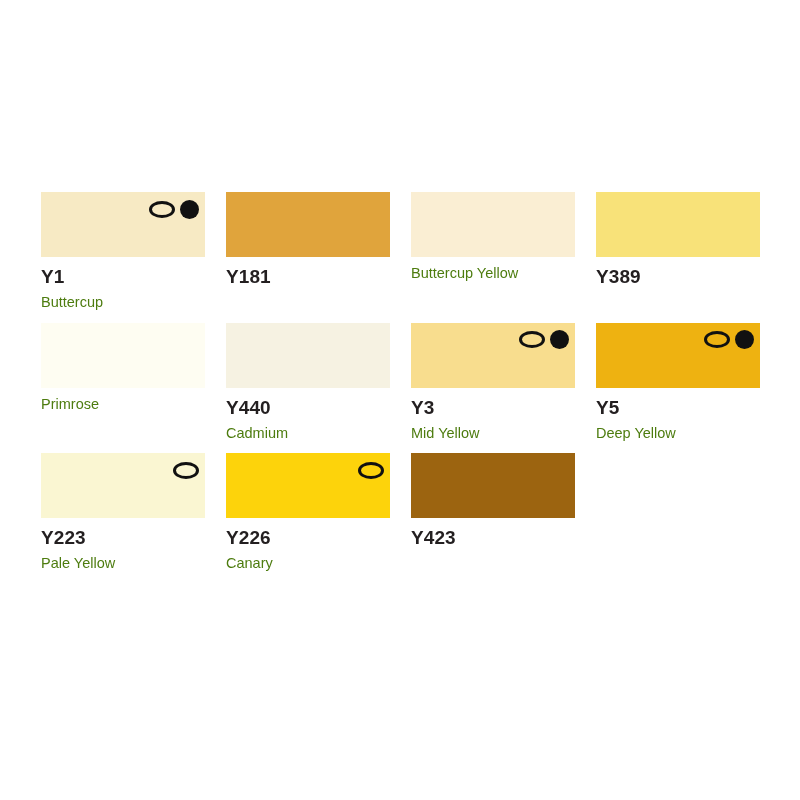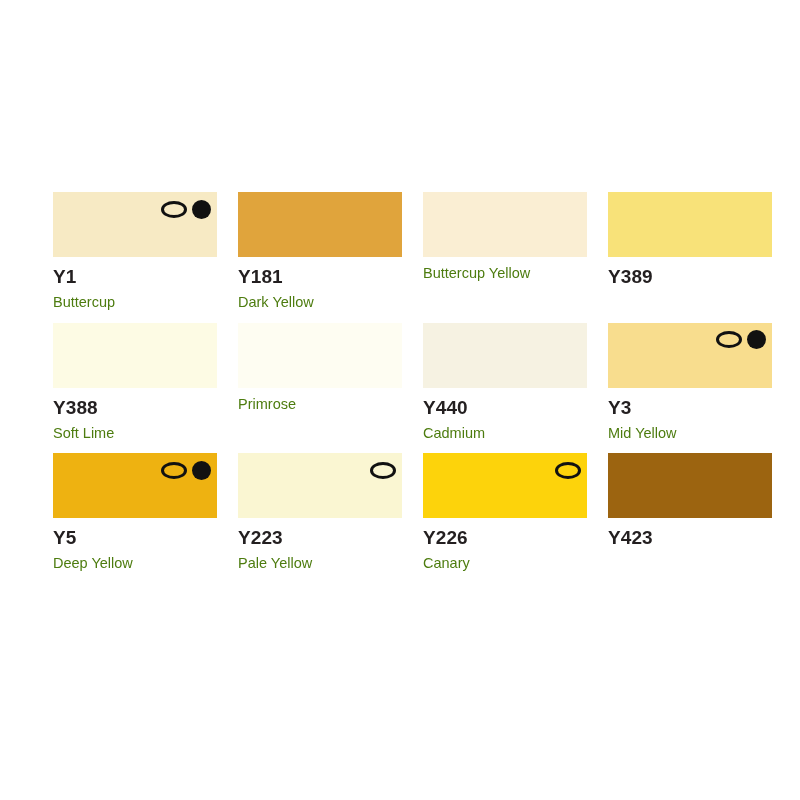--- a/index.html
+++ b/index.html
@@ -19,21 +19,20 @@
     left: 41px;
     top: 192px;
     width: 720px;
     display: grid;
     grid-template-columns: repeat(4, 164px);
     grid-column-gap: 21px;
     grid-row-gap: 13px;
   }
   .swatch-cell {
     width: 164px;
-    margin-left: 12px;
   }
   .swatch-color {
     position: relative;
     width: 164px;
     height: 65px;
     box-sizing: border-box;
   }
   .nib-markers {
     position: absolute;
     right: 6px;
@@ -83,34 +82,28 @@
           <span class="nib-broad"></span>
           <span class="nib-fine"></span>
         </div>
       </div>
       <div class="swatch-code">Y1</div>
       <div class="swatch-name">Buttercup</div>
     </div>
     <div class="swatch-cell">
       <div class="swatch-color" style="background: rgb(224, 164, 60);"></div>
       <div class="swatch-code">Y181</div>
-      <div class="swatch-name">Dark Yellow</div>
     </div>
     <div class="swatch-cell">
       <div class="swatch-color" style="background: rgb(250, 238, 211);"></div>
       <div class="swatch-name">Buttercup Yellow</div>
     </div>
     <div class="swatch-cell">
       <div class="swatch-color" style="background: rgb(248, 226, 121);"></div>
       <div class="swatch-code">Y389</div>
-    </div>
-    <div class="swatch-cell">
-      <div class="swatch-color" style="background: rgb(253, 251, 228);"></div>
-      <div class="swatch-code">Y388</div>
-      <div class="swatch-name">Soft Lime</div>
     </div>
     <div class="swatch-cell">
       <div class="swatch-color" style="background: rgb(254, 253, 242);"></div>
       <div class="swatch-name">Primrose</div>
     </div>
     <div class="swatch-cell">
       <div class="swatch-color" style="background: rgb(246, 242, 226);"></div>
       <div class="swatch-code">Y440</div>
       <div class="swatch-name">Cadmium</div>
     </div>

